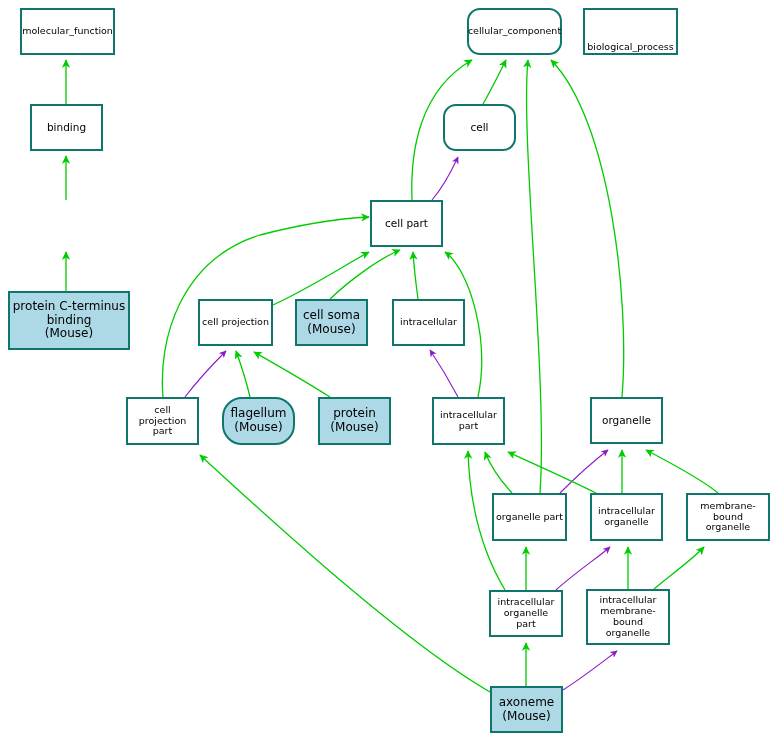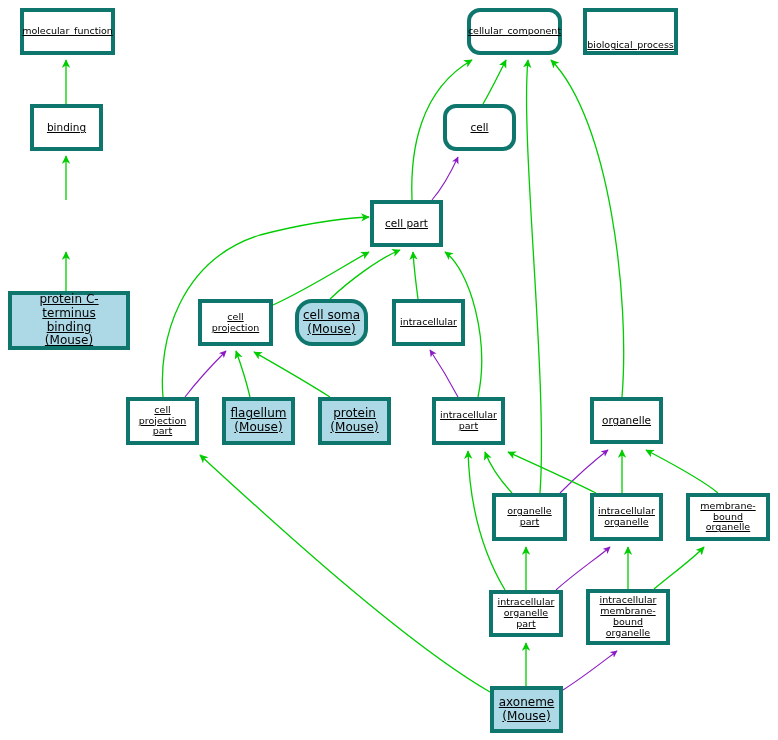--- a/index.html
+++ b/index.html
@@ -1,22 +1,22 @@
 <!DOCTYPE html>
 <html><head>
 <meta charset="utf-8">
 <title>GO DAG</title>
 <style>
   html,body{margin:0;padding:0;background:#ffffff;}
   #stage{position:relative;width:778px;height:740px;background:#ffffff;
          font-family:"DejaVu Sans","Liberation Sans",sans-serif;overflow:hidden;}
   #edges{position:absolute;left:0;top:0;width:778px;height:740px;}
-  .node{position:absolute;box-sizing:border-box;border:4px solid #0f766e;
+  .node{position:absolute;box-sizing:border-box;border:2px solid #0f766e;
         background:#ffffff;display:flex;align-items:center;justify-content:center;
-        text-align:center;color:#000000;line-height:1.15;z-index:5;text-decoration:underline;}
+        text-align:center;color:#000000;line-height:1.15;z-index:5;}
   .node.highlight{background:#add8e6;}
   .node .lbl{display:block;padding:0 2px;white-space:pre-line;}
   .fs-small .lbl{font-size:9.5px;}
   .fs-mid .lbl{font-size:10.5px;}
   .fs-big .lbl{font-size:12px;}
 </style>
 </head>
 <body>
 
 <div id="stage">
@@ -79,32 +79,32 @@
     </div>
     <div class="node fs-mid" style="left: 443px; top: 104px; width: 73px; height: 47px; border-radius: 13px;">
       <span class="lbl">cell</span>
     </div>
     <div class="node fs-mid" style="left: 370px; top: 200px; width: 73px; height: 47px;">
       <span class="lbl">cell part</span>
     </div>
     <div class="node fs-small" style="left: 198px; top: 299px; width: 75px; height: 47px;">
       <span class="lbl">cell projection</span>
     </div>
-    <div class="node fs-big highlight" style="left: 295px; top: 299px; width: 73px; height: 47px; border-radius: 17px;">
+    <div class="node fs-big highlight" style="left: 295px; top: 299px; width: 73px; height: 47px;">
       <span class="lbl">cell soma
 (Mouse)</span>
     </div>
     <div class="node fs-small" style="left: 392px; top: 299px; width: 73px; height: 47px;">
       <span class="lbl">intracellular</span>
     </div>
     <div class="node fs-small" style="left: 126px; top: 397px; width: 73px; height: 48px;">
       <span class="lbl">cell projection
 part</span>
     </div>
-    <div class="node fs-big highlight" style="left: 222px; top: 397px; width: 73px; height: 48px;">
+    <div class="node fs-big highlight" style="left: 222px; top: 397px; width: 73px; height: 48px; border-radius: 20px;">
       <span class="lbl">flagellum
 (Mouse)</span>
     </div>
     <div class="node fs-big highlight" style="left: 318px; top: 397px; width: 73px; height: 48px;">
       <span class="lbl">protein
 (Mouse)</span>
     </div>
     <div class="node fs-small" style="left: 432px; top: 397px; width: 73px; height: 48px;">
       <span class="lbl">intracellular
 part</span>

